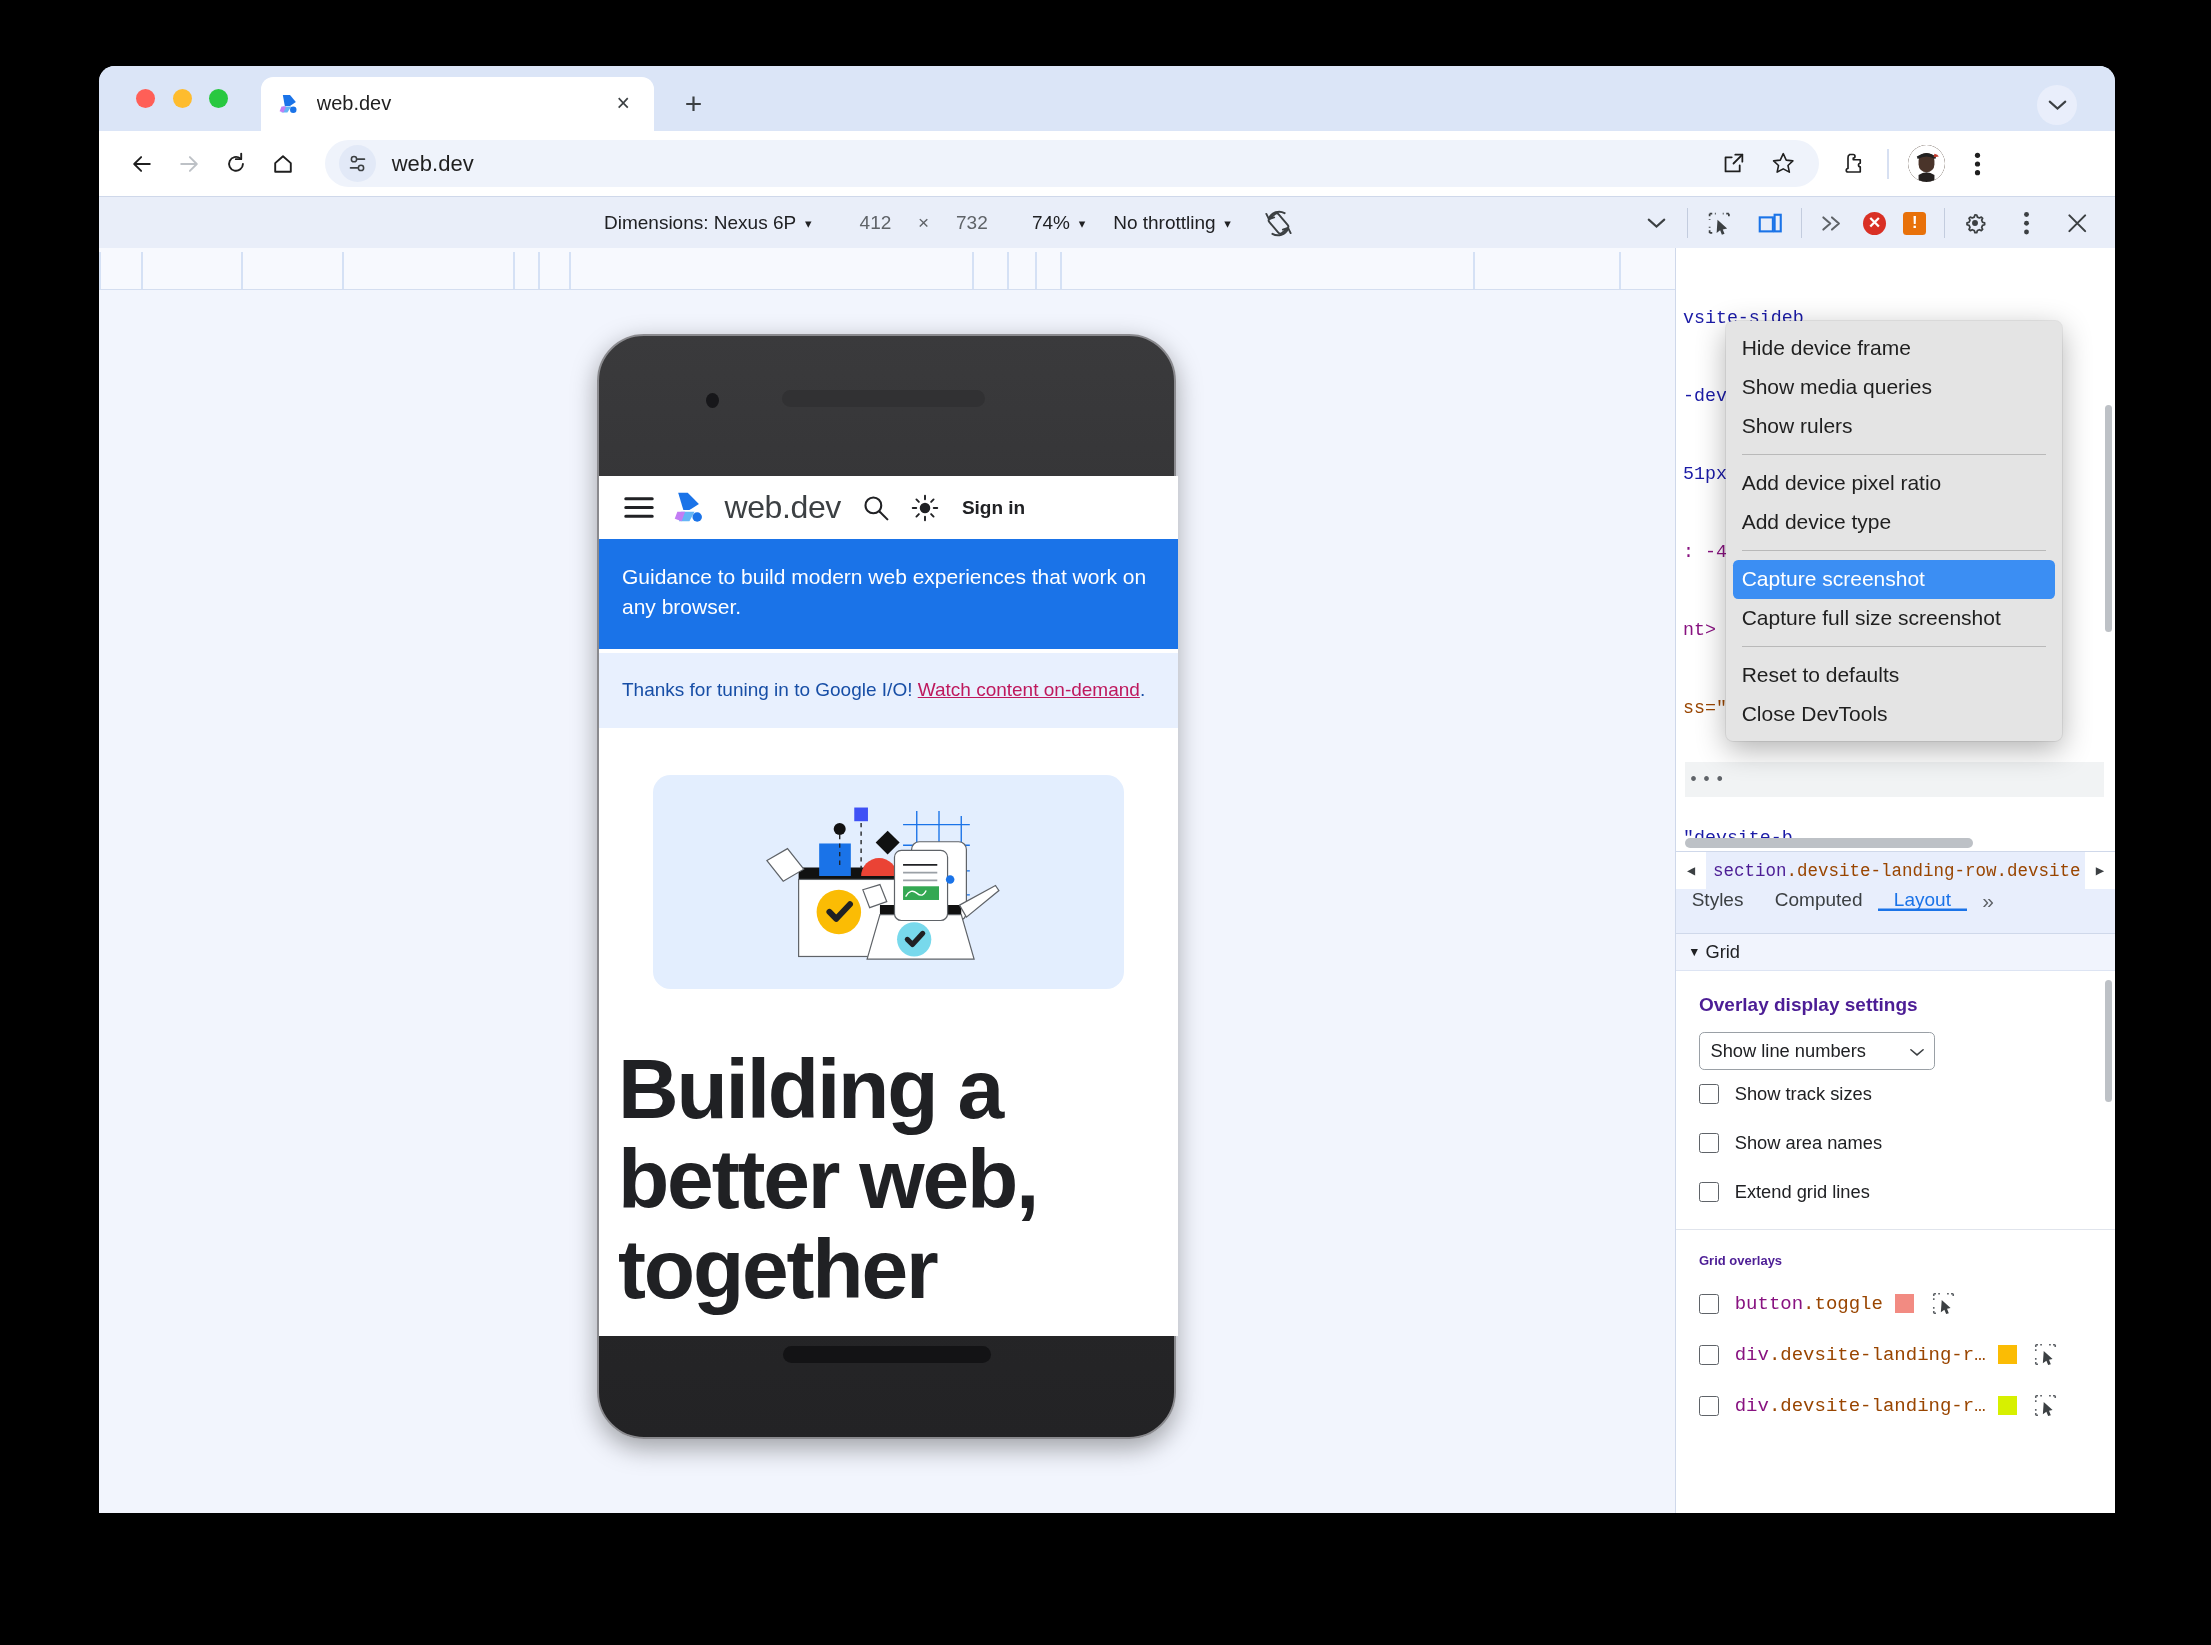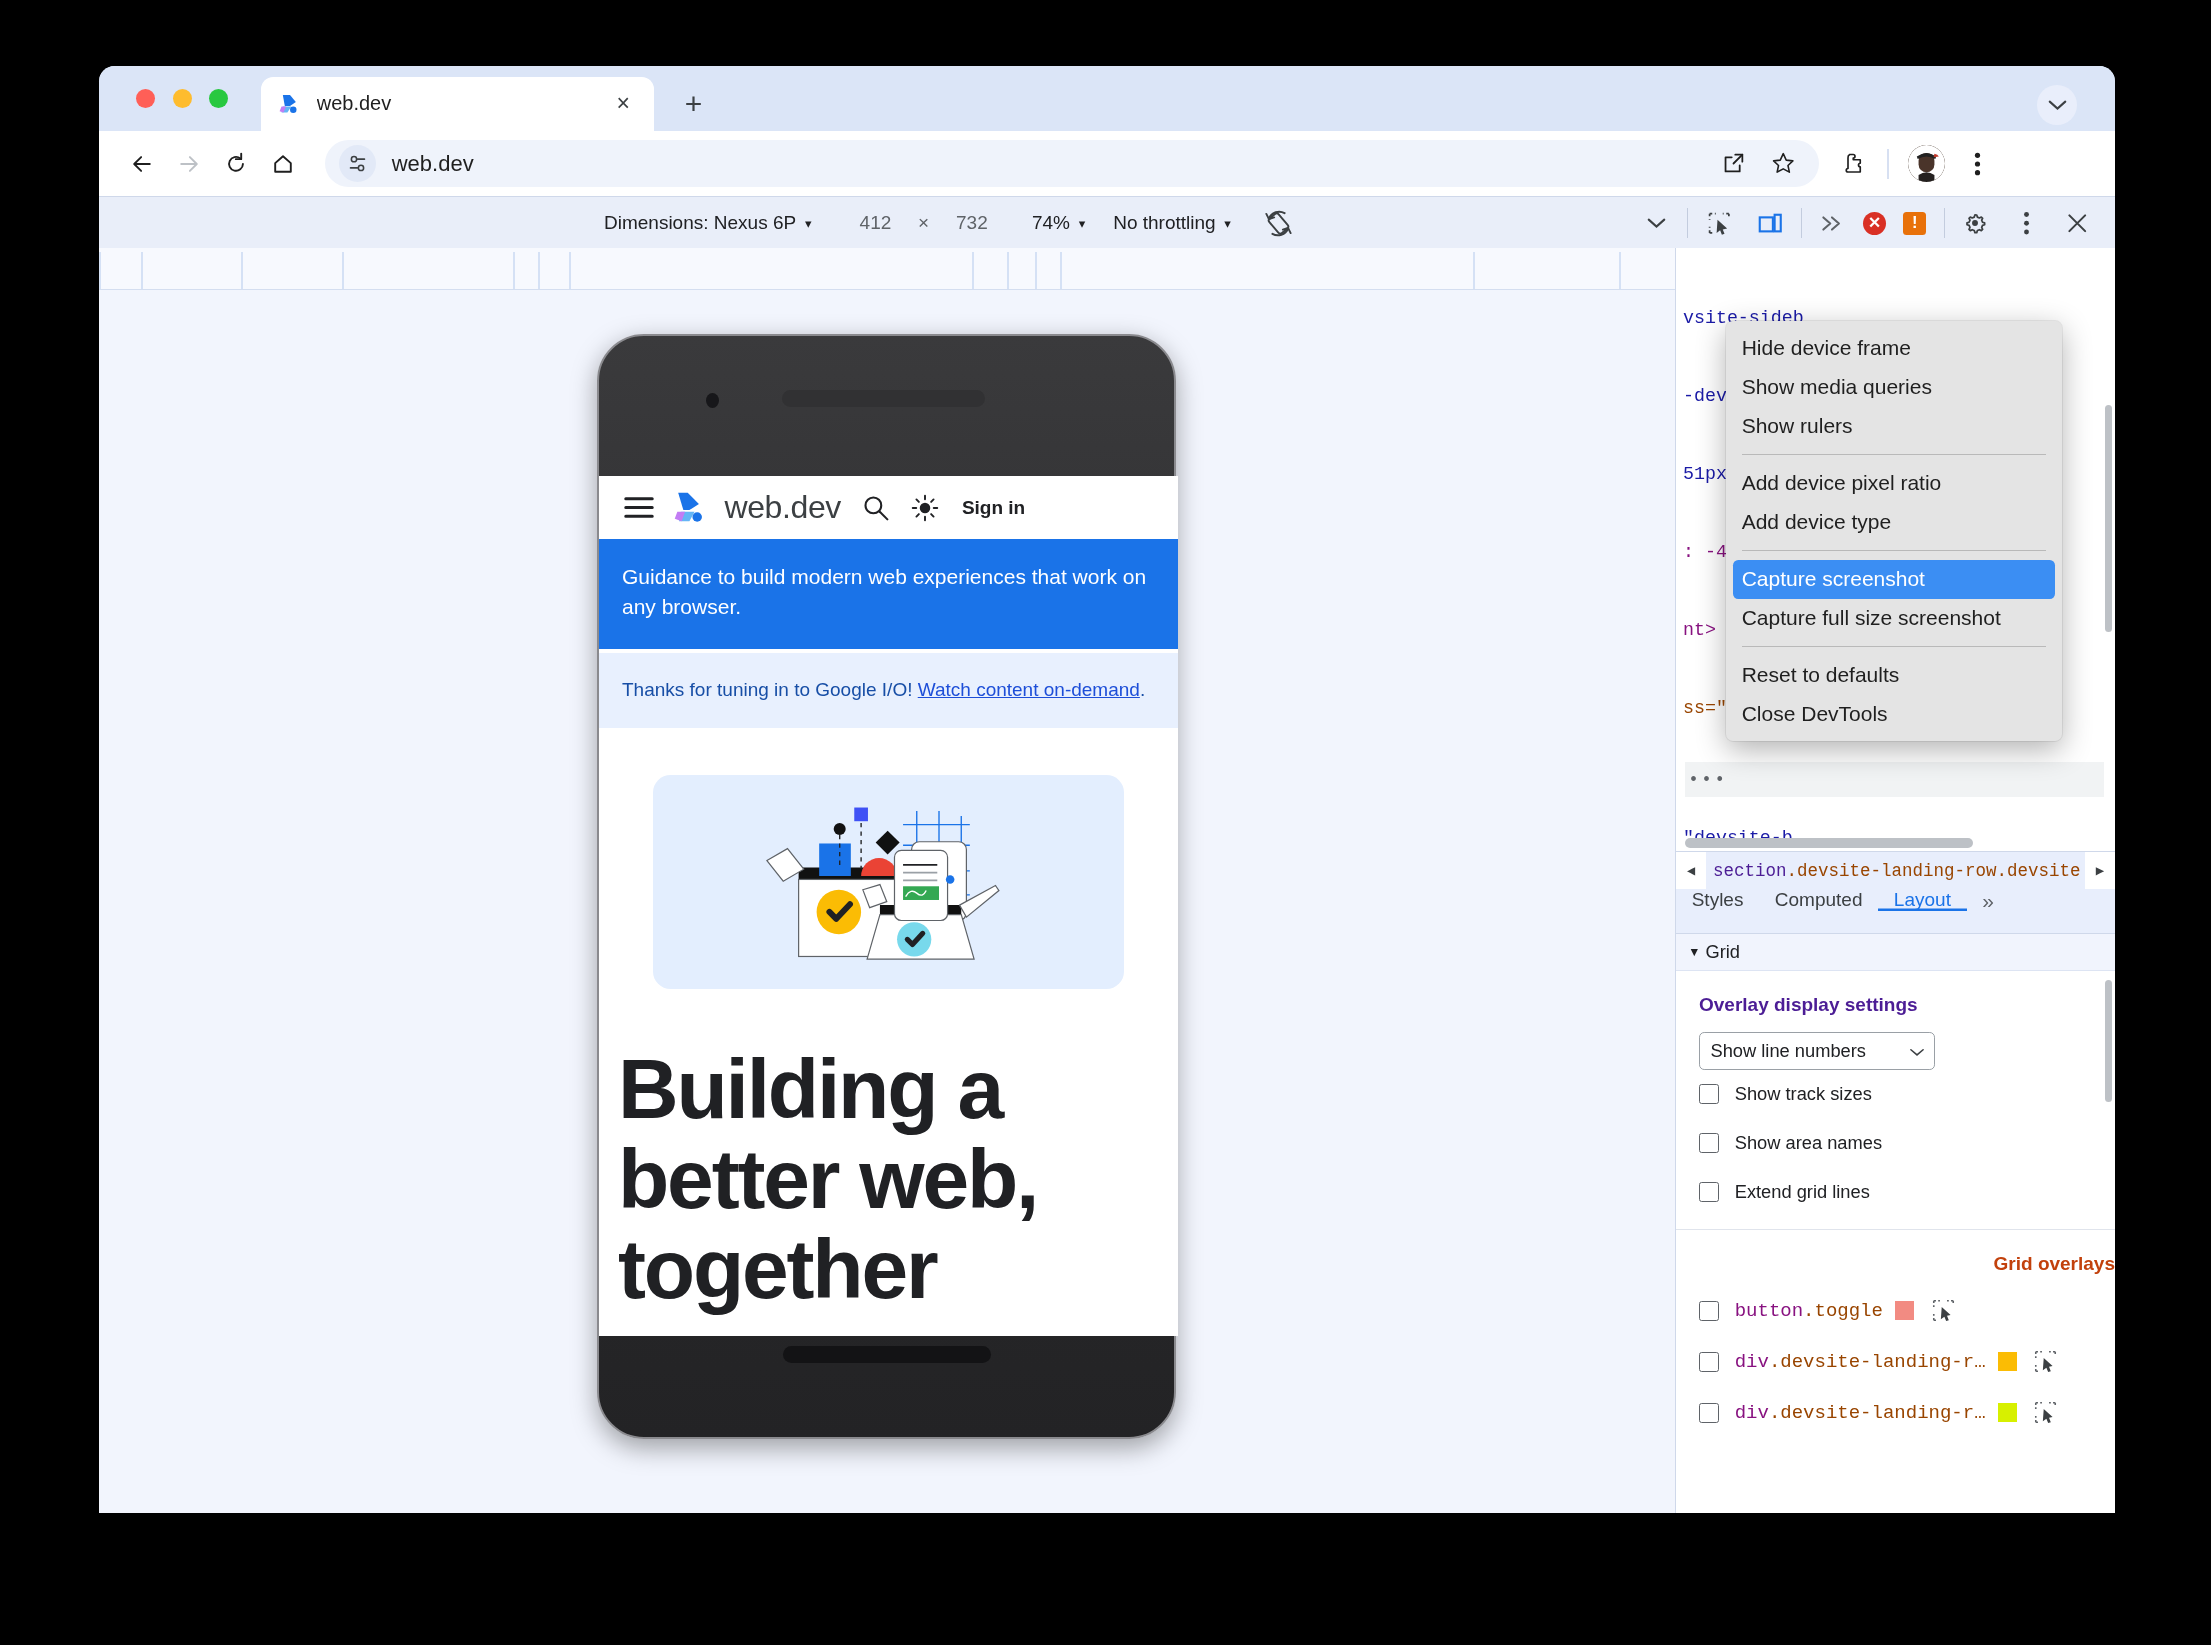--- a/index.html
+++ b/index.html
@@ -259,21 +259,21 @@
     padding: 23px 23px 26px 23px;
     font-size: 21px; line-height: 1.45;
   }
   #site-announce {
     background: #e8f0fe;
     color: #174ea6;
     padding: 23px 23px 24.5px 23px;
     font-size: 19px; line-height: 1.45;
     border-top: 4.4px solid #fff;
   }
-  #site-announce a { color: #1d4ed8; }
+  #site-announce a { color: #be185d; }
   #hero-illustration-wrap {
     padding: 47px 54px 0 54px;
   }
   #hero-illustration {
     background: #e3eefe;
     border-radius: 17.5px;
     width: 100%; height: 214px;
   }
   #hero-title {
     margin: 56px 0 0 19px;
@@ -399,25 +399,24 @@
   }
   .cb {
     width: 20px; height: 20px;
     border: 1.7px solid #5f6368;
     border-radius: 2.6px;
     flex: 0 0 20px;
     margin-right: 15.7px;
     background: #fff;
   }
   #grid-overlays-heading {
-    font-size: 19px; font-weight: 700; color: #c2410c;
+    font-size: 13px; font-weight: 700; color: #4c1d95;
     padding: 23px 0 10.5px 23px;
     border-top: 0.9px solid #e0e4ec;
     margin-top: 12.2px;
-    text-align: right;
   }
   .overlay-row {
     display: flex; align-items: center;
     padding-left: 23px;
     height: 51px;
     font-size: 19px;
     font-family: "Liberation Mono", monospace;
   }
   .overlay-name .el { color: #881280; }
   .overlay-name .cls { color: #994500; }

